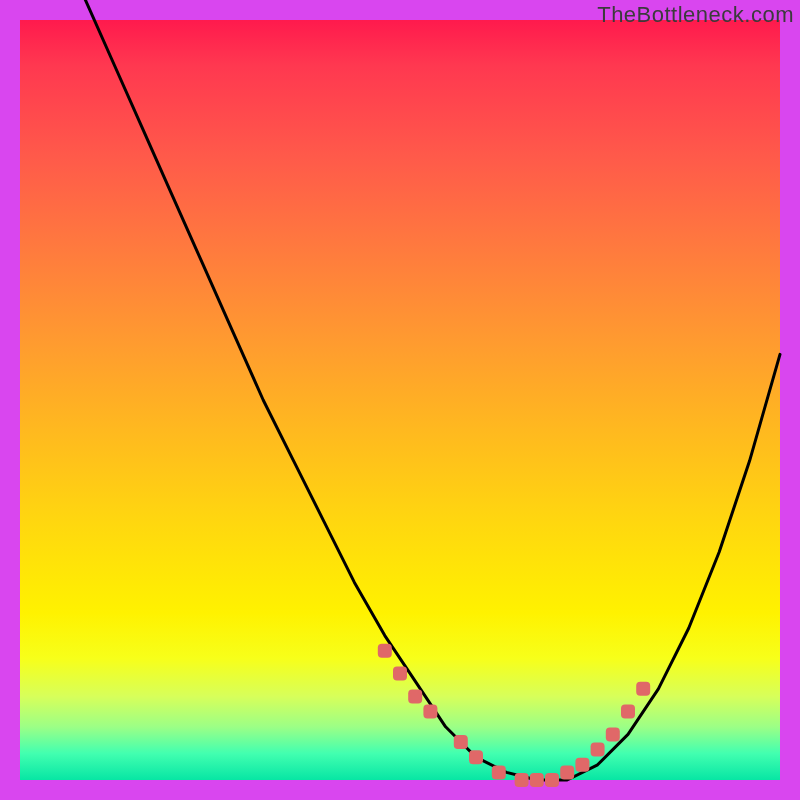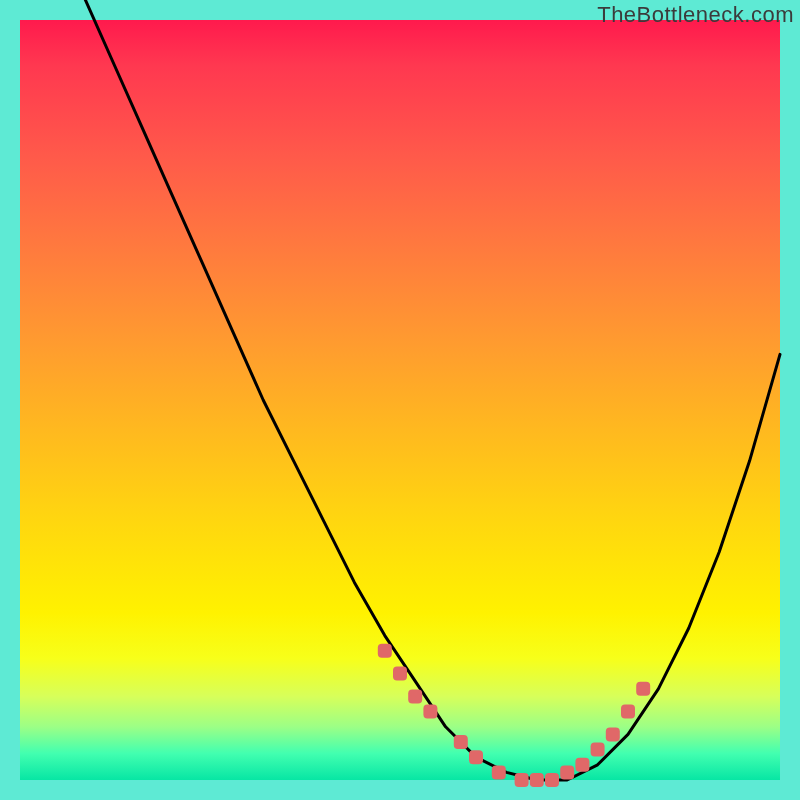--- a/index.html
+++ b/index.html
@@ -10,21 +10,21 @@
     background: #000;
     overflow: hidden;
     font-family: Arial, Helvetica, sans-serif;
   }
   .frame {
     position: absolute;
     left: 0;
     top: 0;
     width: 800px;
     height: 800px;
-    background: #5eead4;
+    background: #d946ef;
   }
   .plot-area {
     position: absolute;
     left: 20px;
     top: 20px;
     width: 760px;
     height: 760px;
     background: linear-gradient(to bottom,
       #ff1a4d 0%,
       #ff3850 6%,

